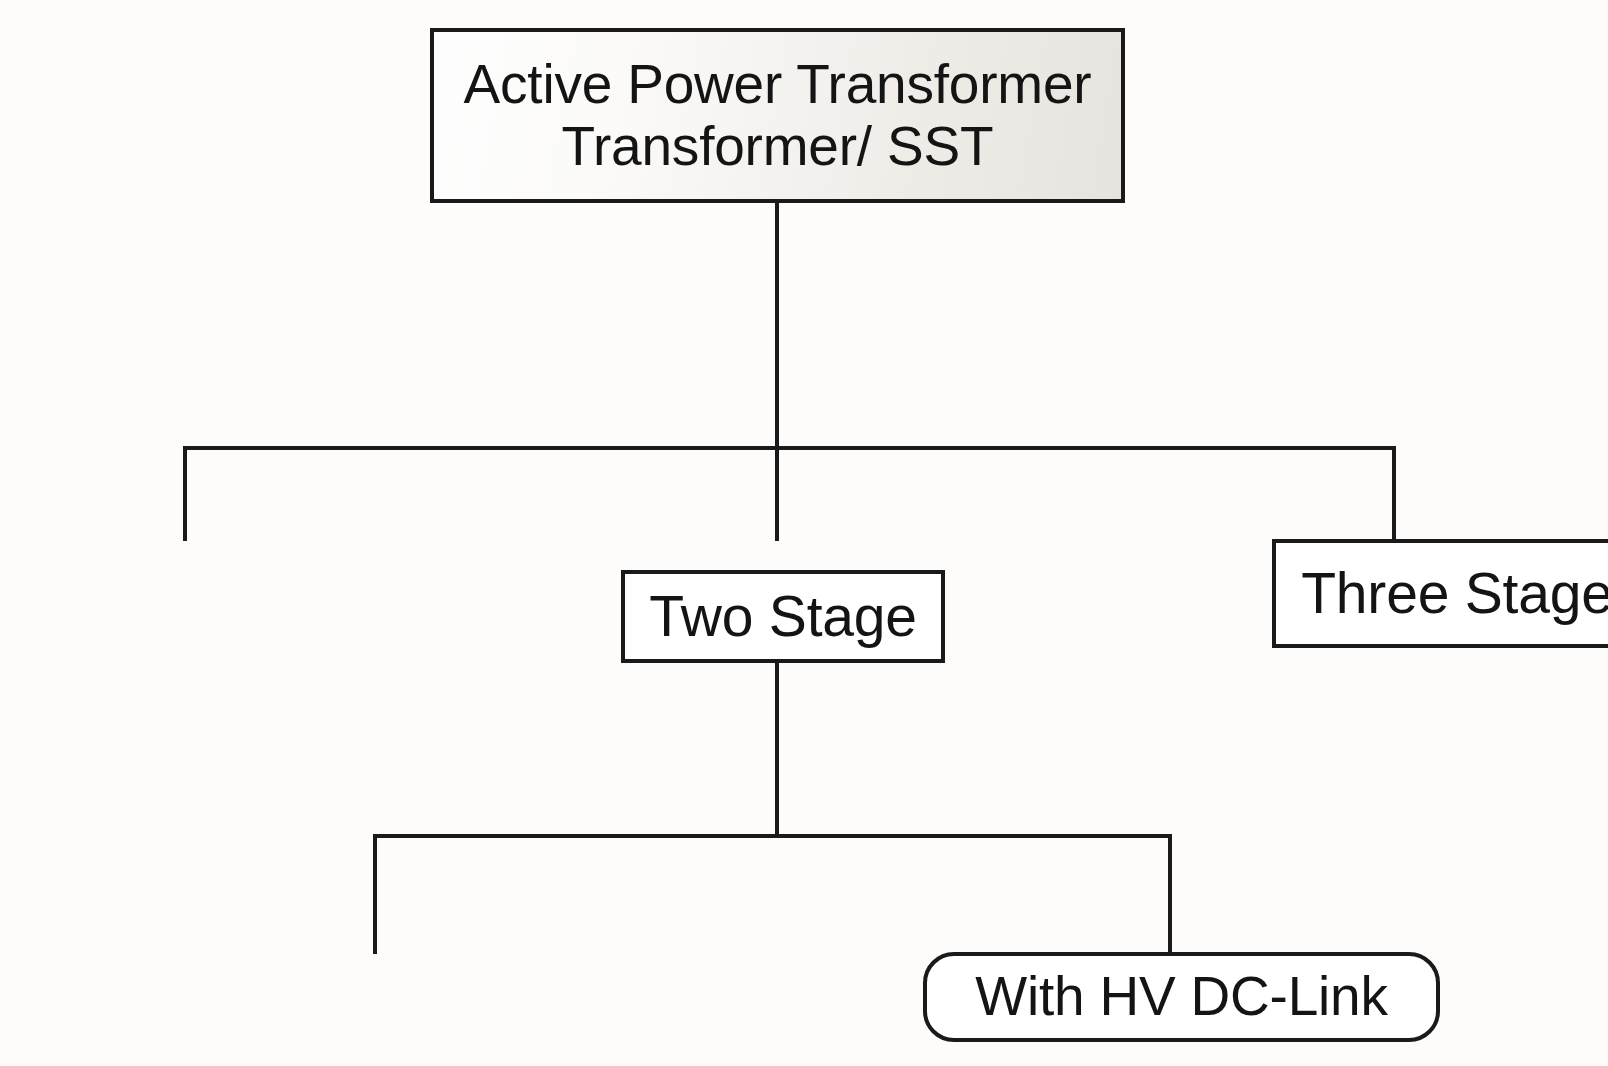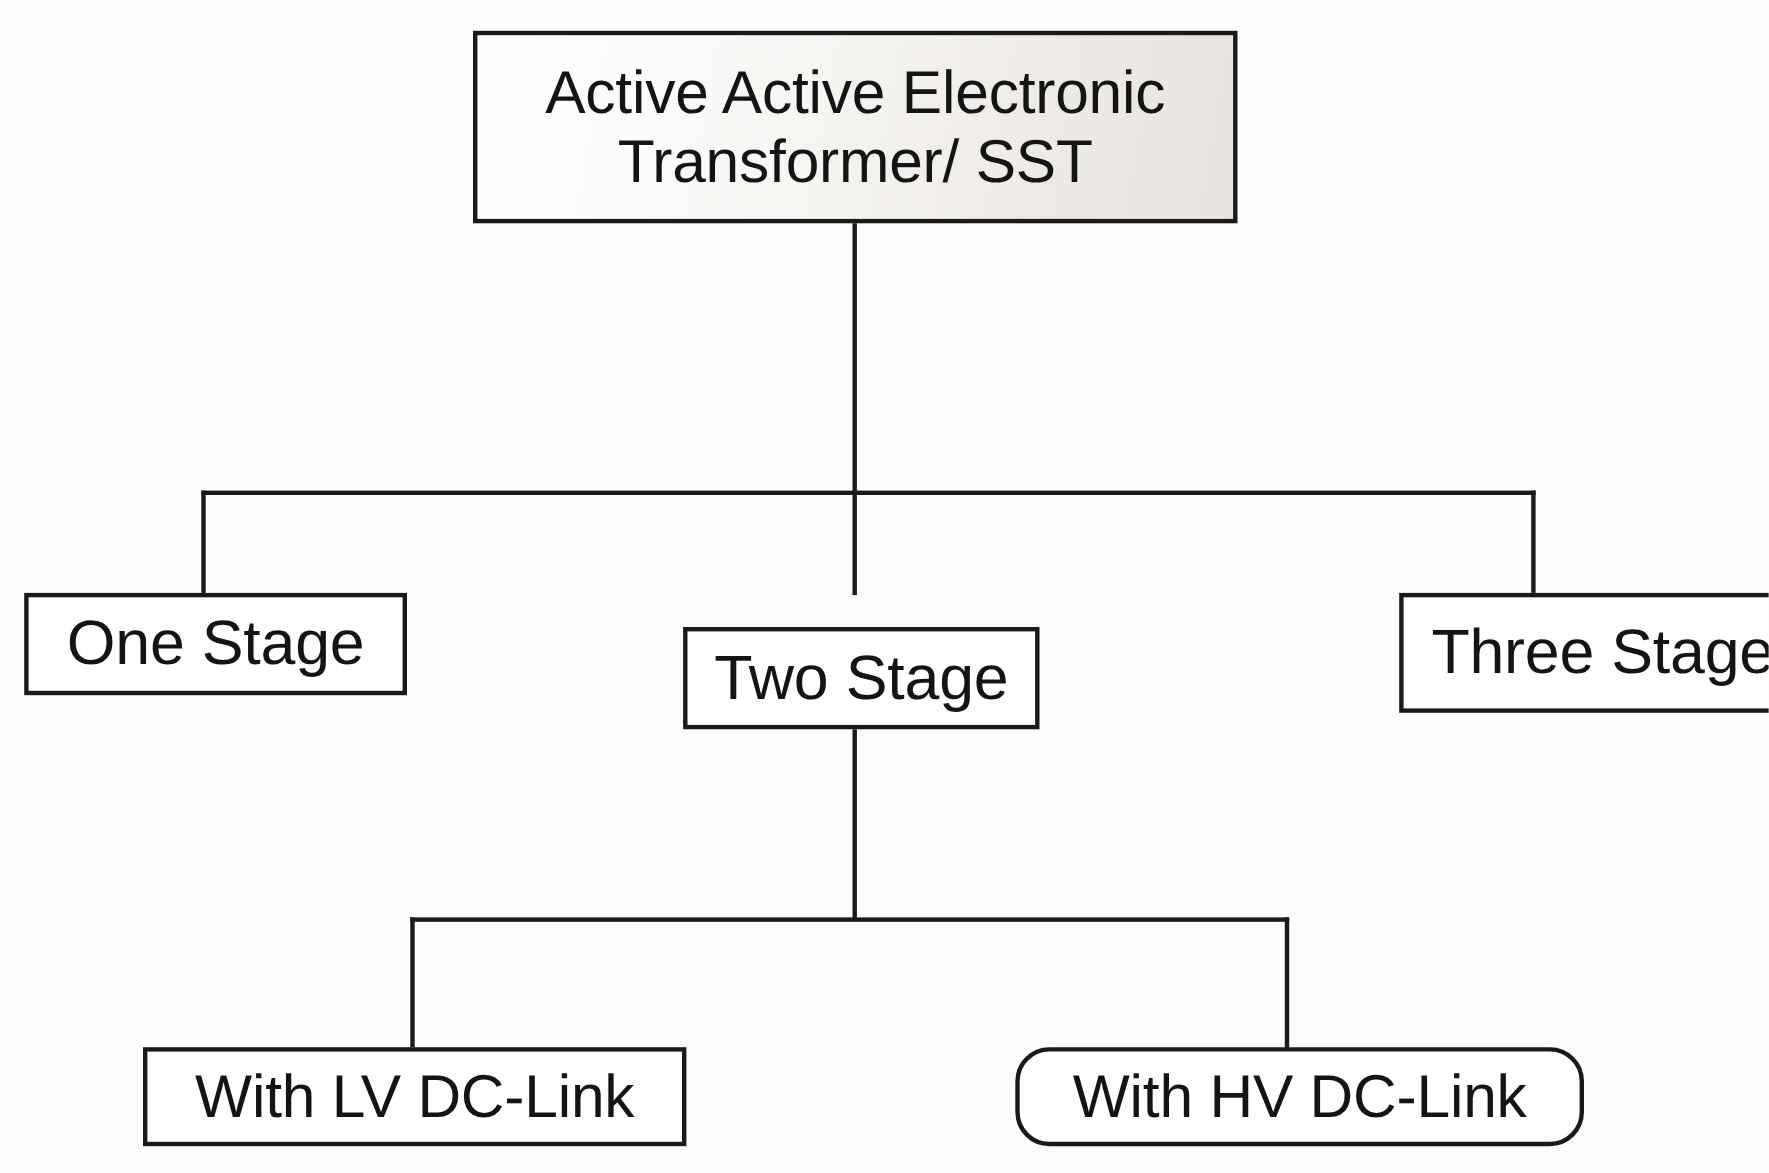--- a/index.html
+++ b/index.html
@@ -80,37 +80,31 @@
 
   <div class="conn conn-v" style="left:775px; top:632px; height:204px;"></div>
 
   <div class="conn conn-h" style="left:373px; top:834px; width:799px;"></div>
 
   <div class="conn conn-v" style="left:373px; top:834px; height:120px;"></div>
 
   <div class="conn conn-v" style="left:1168px; top:834px; height:120px;"></div>
 
   <div class="node node-root" style="left:430px; top:28px; width:695px; height:175px;">
-    <span class="node-label">Active Active Electronic
+    <span class="node-label">Active Power Transformer
 Transformer/ SST</span>
   </div>
 
-  <div class="node node-stage" style="left:22px; top:539px; width:348px; height:93px;">
-    <span class="node-label">One Stage</span>
-  </div>
 
   <div class="node node-stage" style="left:621px; top:539px; width:324px; height:93px;margin-top:31px;">
     <span class="node-label">Two Stage</span>
   </div>
 
   <div class="node node-stage" style="left:1272px; top:539px; width:370px; height:109px;">
     <span class="node-label">Three Stage</span>
   </div>
 
-  <div class="node node-leaf" style="left:130px; top:952px; width:494px; height:90px;">
-    <span class="node-label">With LV DC-Link</span>
-  </div>
 
   <div class="node node-leaf" style="left:923px; top:952px; width:517px; height:90px;border-radius:31px;">
     <span class="node-label">With HV DC-Link</span>
   </div>
 
 </div>
 
 </body></html>

